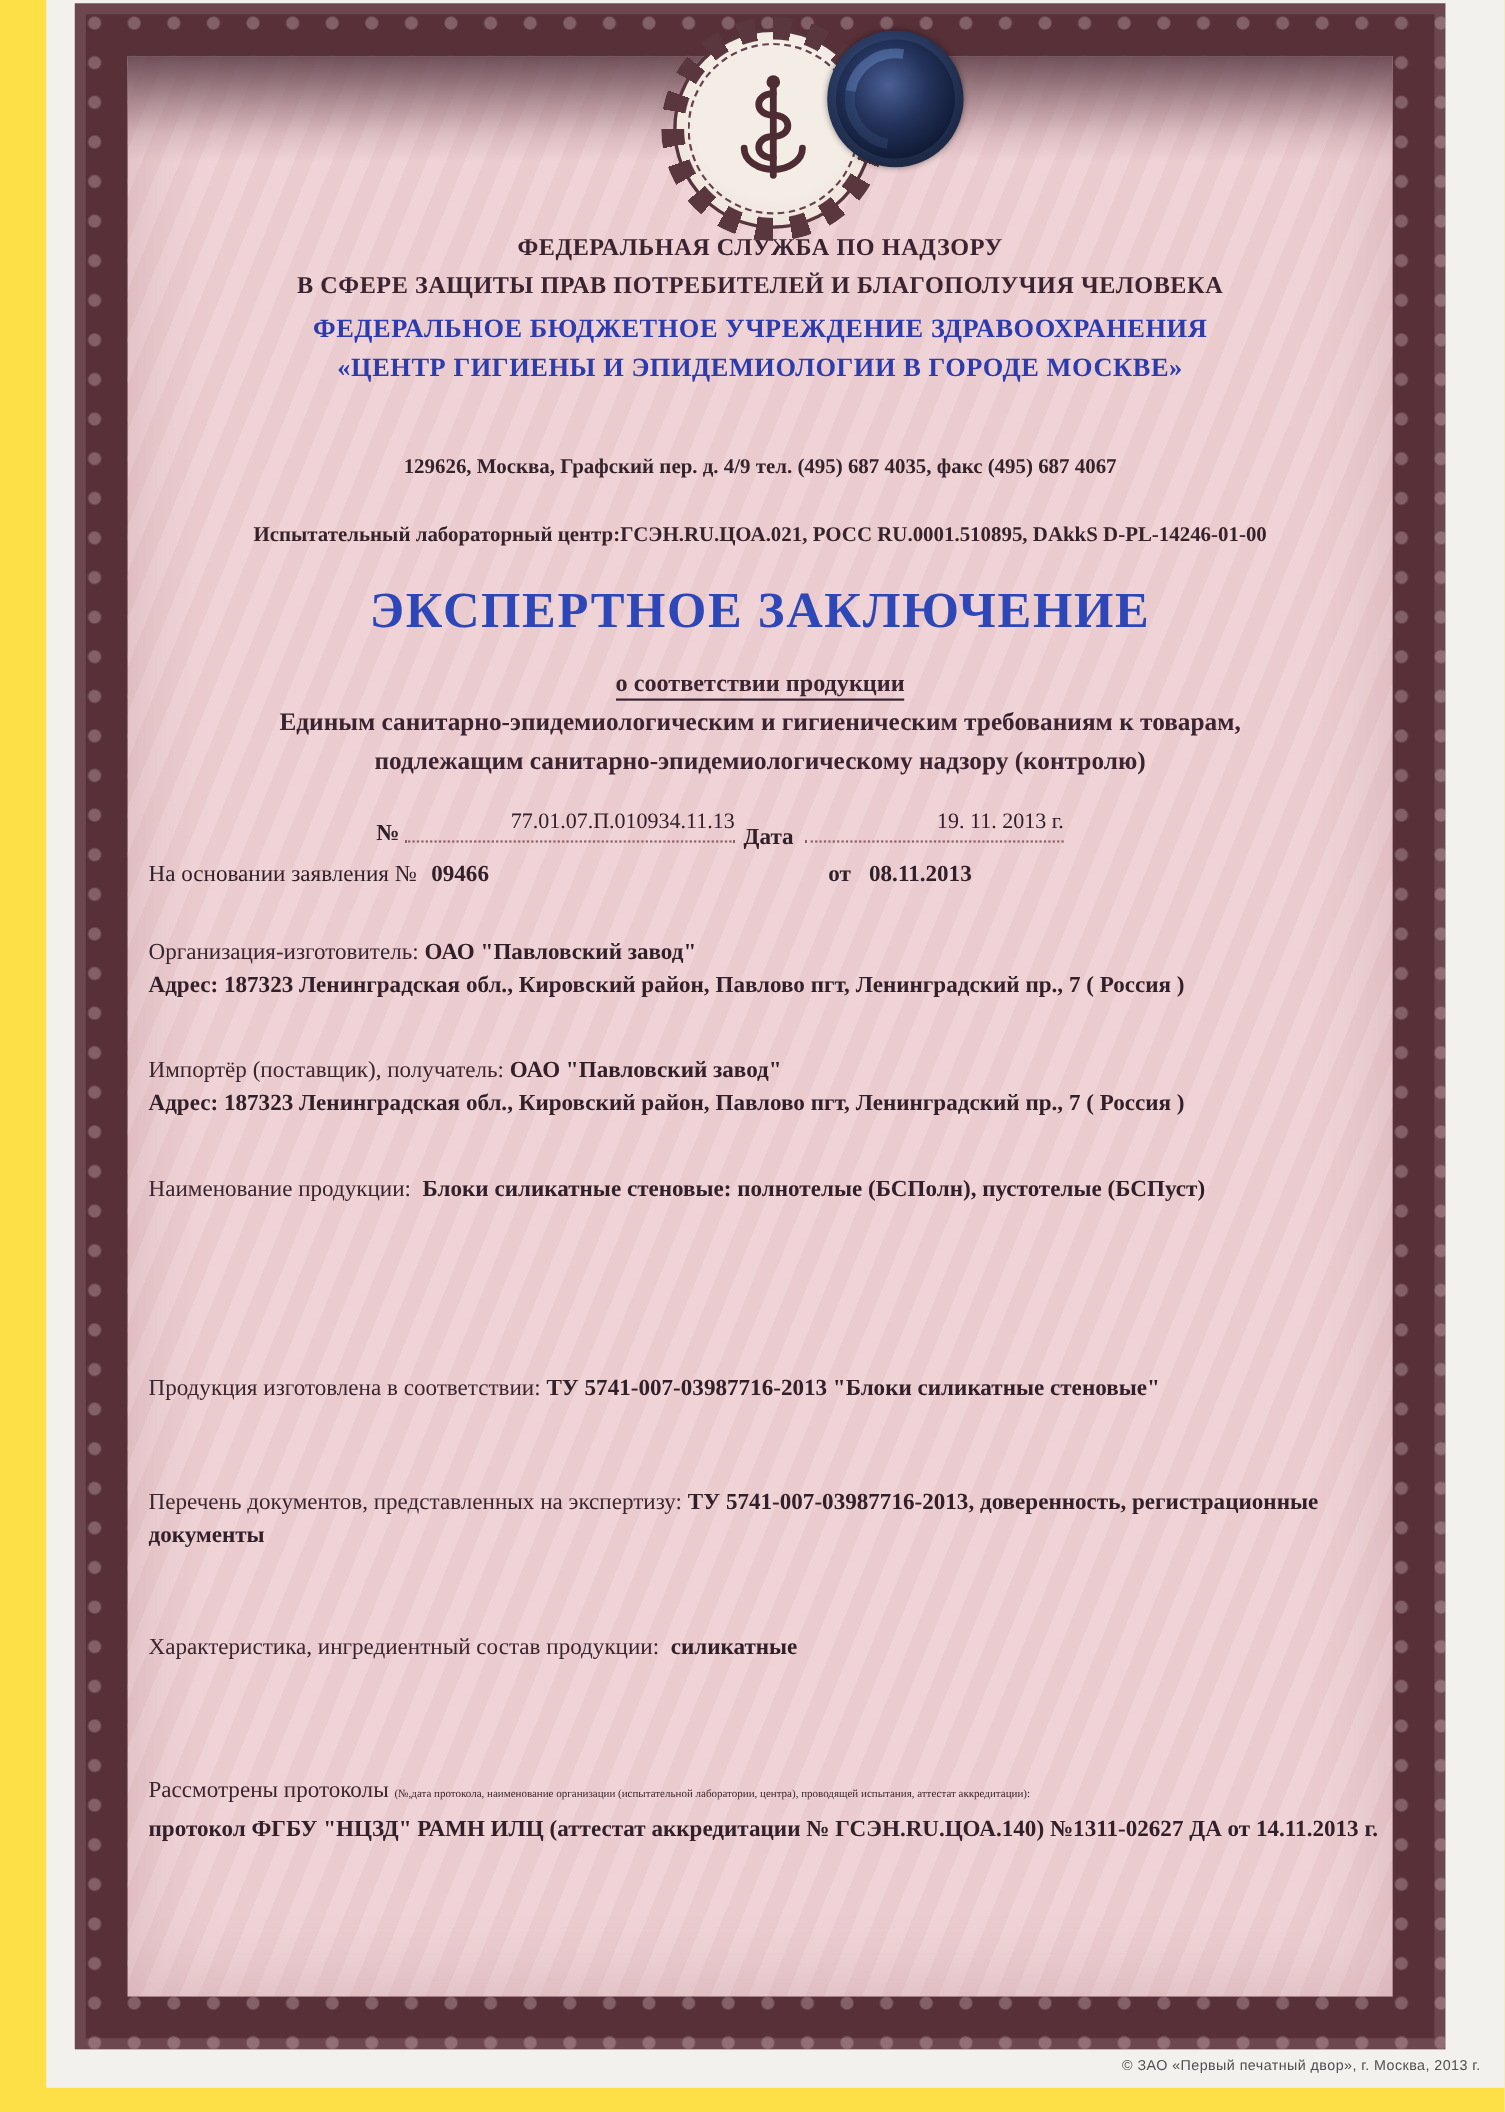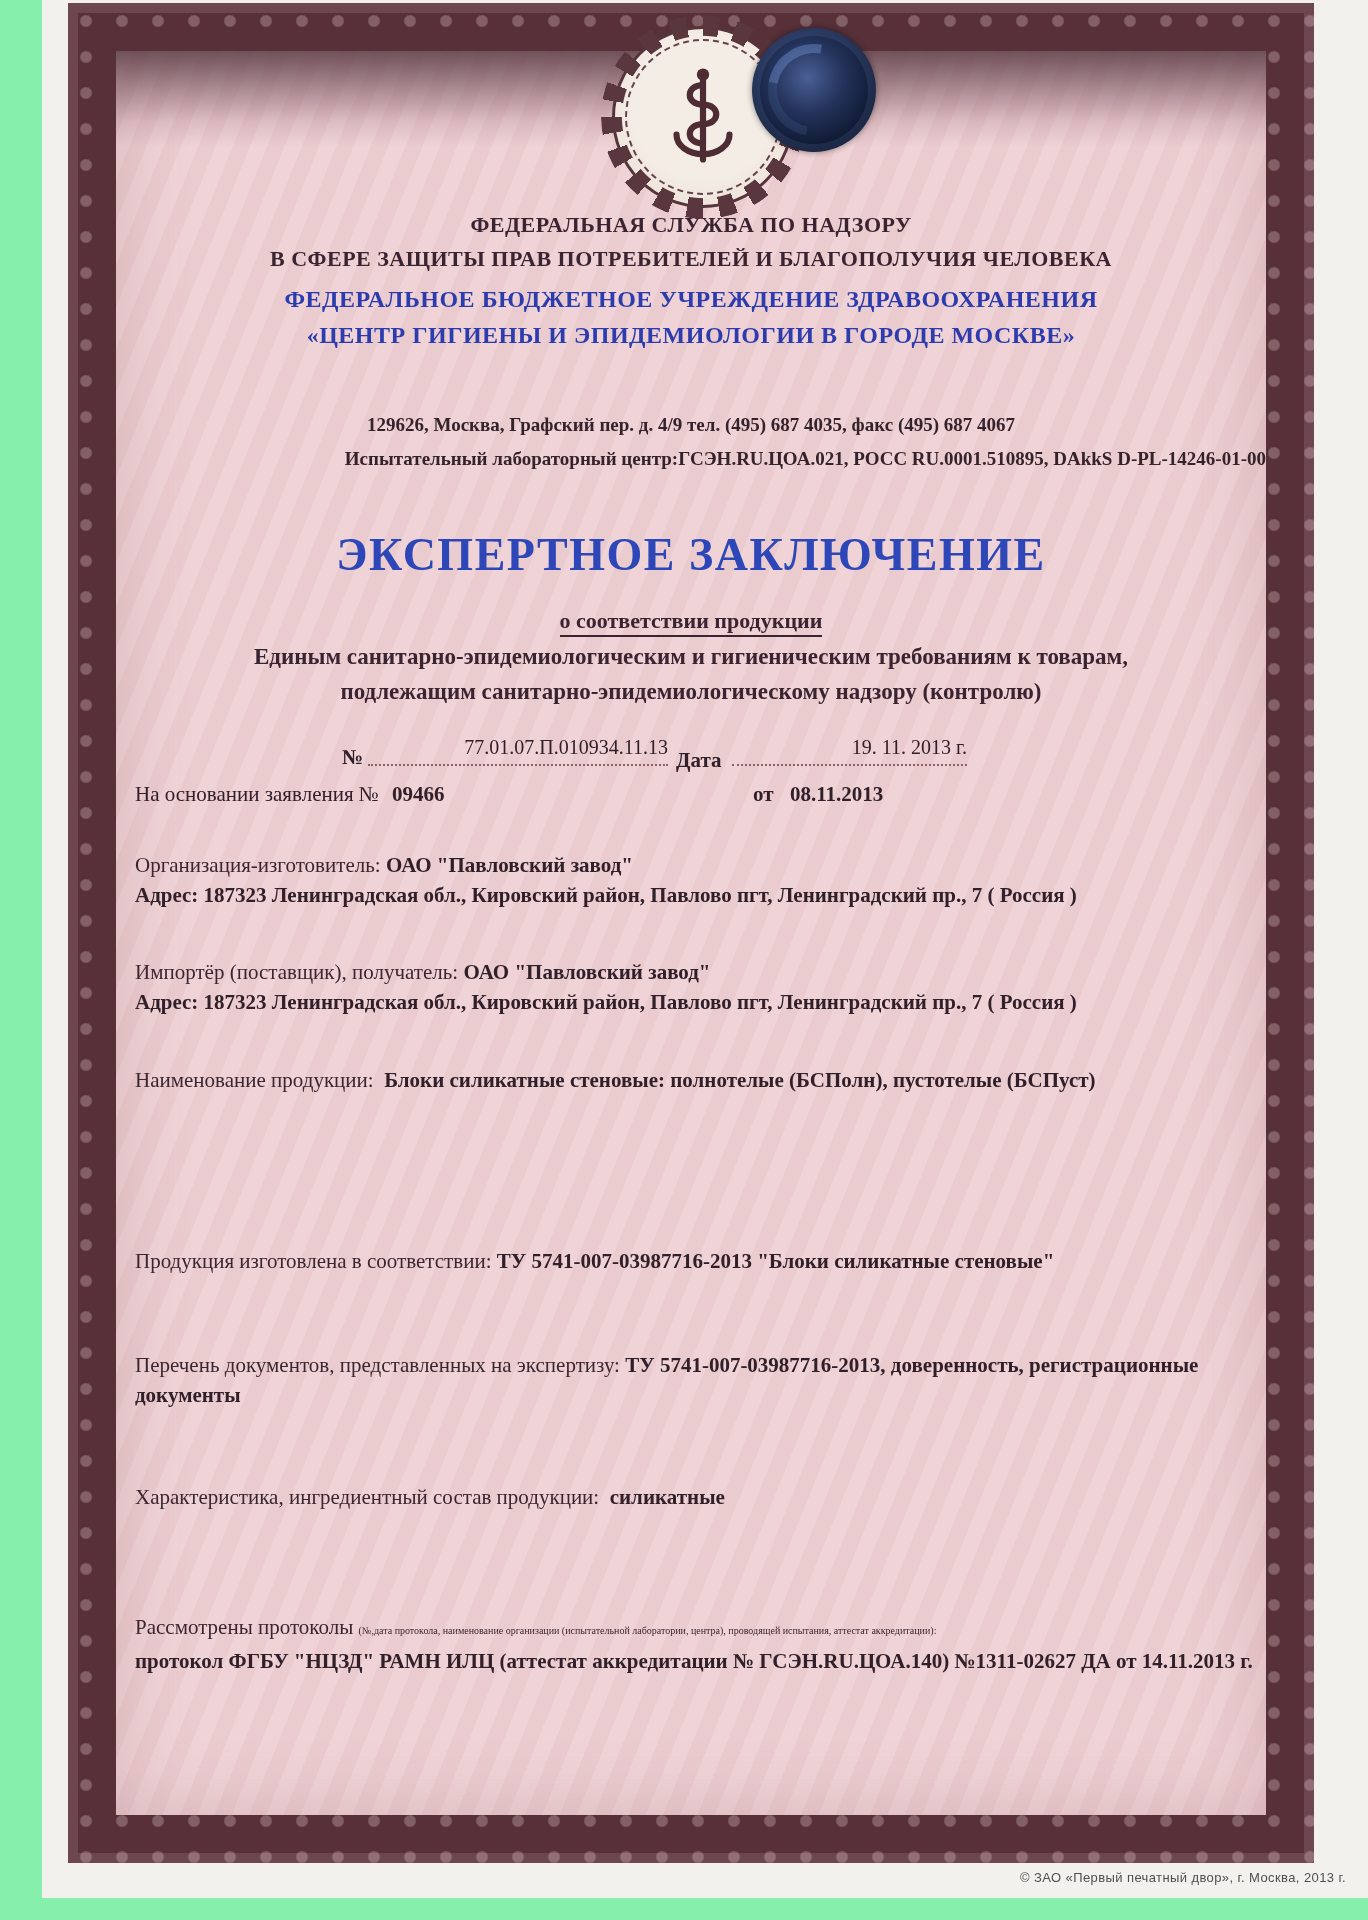--- a/index.html
+++ b/index.html
@@ -1,19 +1,19 @@
 <!DOCTYPE html>
 <html><head>
 <meta charset="utf-8">
 <title>Expert Conclusion Certificate</title>
 <style>
   html,body { margin:0; padding:0; }
   .page {
     position:relative; width:1368px; height:1920px; overflow:hidden;
-    background:#86efac;
+    background:#fde047;
     font-family:"Liberation Serif", serif;
   }
   .paper {
     position:absolute; left:42px; top:0; width:1326px; height:1898px;
     background:#f3f1ee;
   }
   .frame {
     position:absolute; left:68px; top:3px; width:1246px; height:1860px;
     background-color:#573038;
     background-image: radial-gradient(rgba(232,206,212,0.30) 20%, rgba(0,0,0,0) 26%);
@@ -68,21 +68,21 @@
     transform:rotate(-35deg);
   }
   
   .cline { position:absolute; left:116px; width:1150px; text-align:center; color:#3b2431; }
   .h1a { top:212px; font-size:22px; font-weight:bold; letter-spacing:0.5px; }
   .h1b { top:246px; font-size:22px; font-weight:bold; letter-spacing:0.5px; }
   .h2a { top:286px; font-size:24px; font-weight:bold; color:#2c3cae; letter-spacing:0.5px; }
   .h2b { top:322px; font-size:24px; font-weight:bold; color:#2c3cae; letter-spacing:0.5px; }
   .ad1 { top:414px; font-size:19px; font-weight:bold; color:#35232c; }
   .ad2 { top:441px; font-size:19px; font-weight:bold; color:#35232c; }
-  .ad3 { top:448px; font-size:19px; font-weight:bold; color:#35232c;text-align:right; }
+  .ad3 { top:476px; font-size:19px; font-weight:bold; color:#35232c; }
   .ttl { top:528px; font-size:46px; font-weight:bold; color:#2e47b8; letter-spacing:1.5px; }
   .sb1 { top:608px; font-size:22px; font-weight:bold; }
   .sb1 span { border-bottom:2px solid #3b2431; padding-bottom:2px; }
   .sb2 { top:644px; font-size:23px; font-weight:bold; }
   .sb3 { top:679px; font-size:23px; font-weight:bold; }
   .fieldrow { position:absolute; left:0; top:0; width:1368px; height:0; color:#31202a; }
   .flabel { position:absolute; font-size:21px; font-weight:bold; }
   .fvalue {
     position:absolute; font-size:20px; font-weight:normal; text-align:right;
     padding-bottom:5px; border-bottom:2px dotted #8d5f66;

